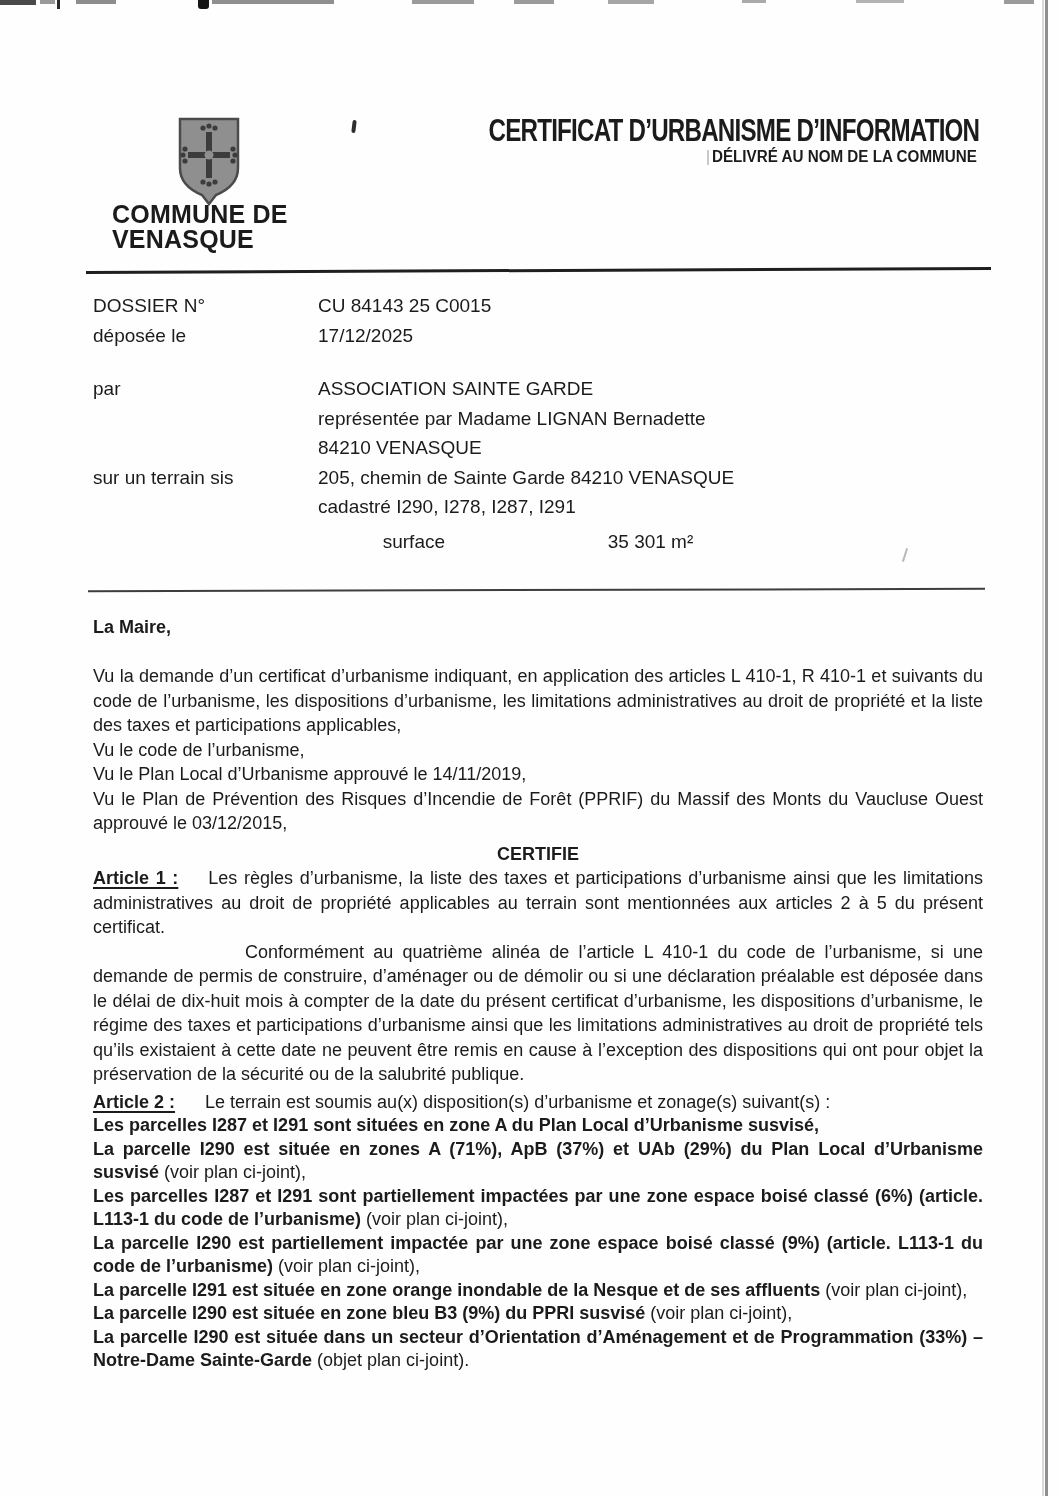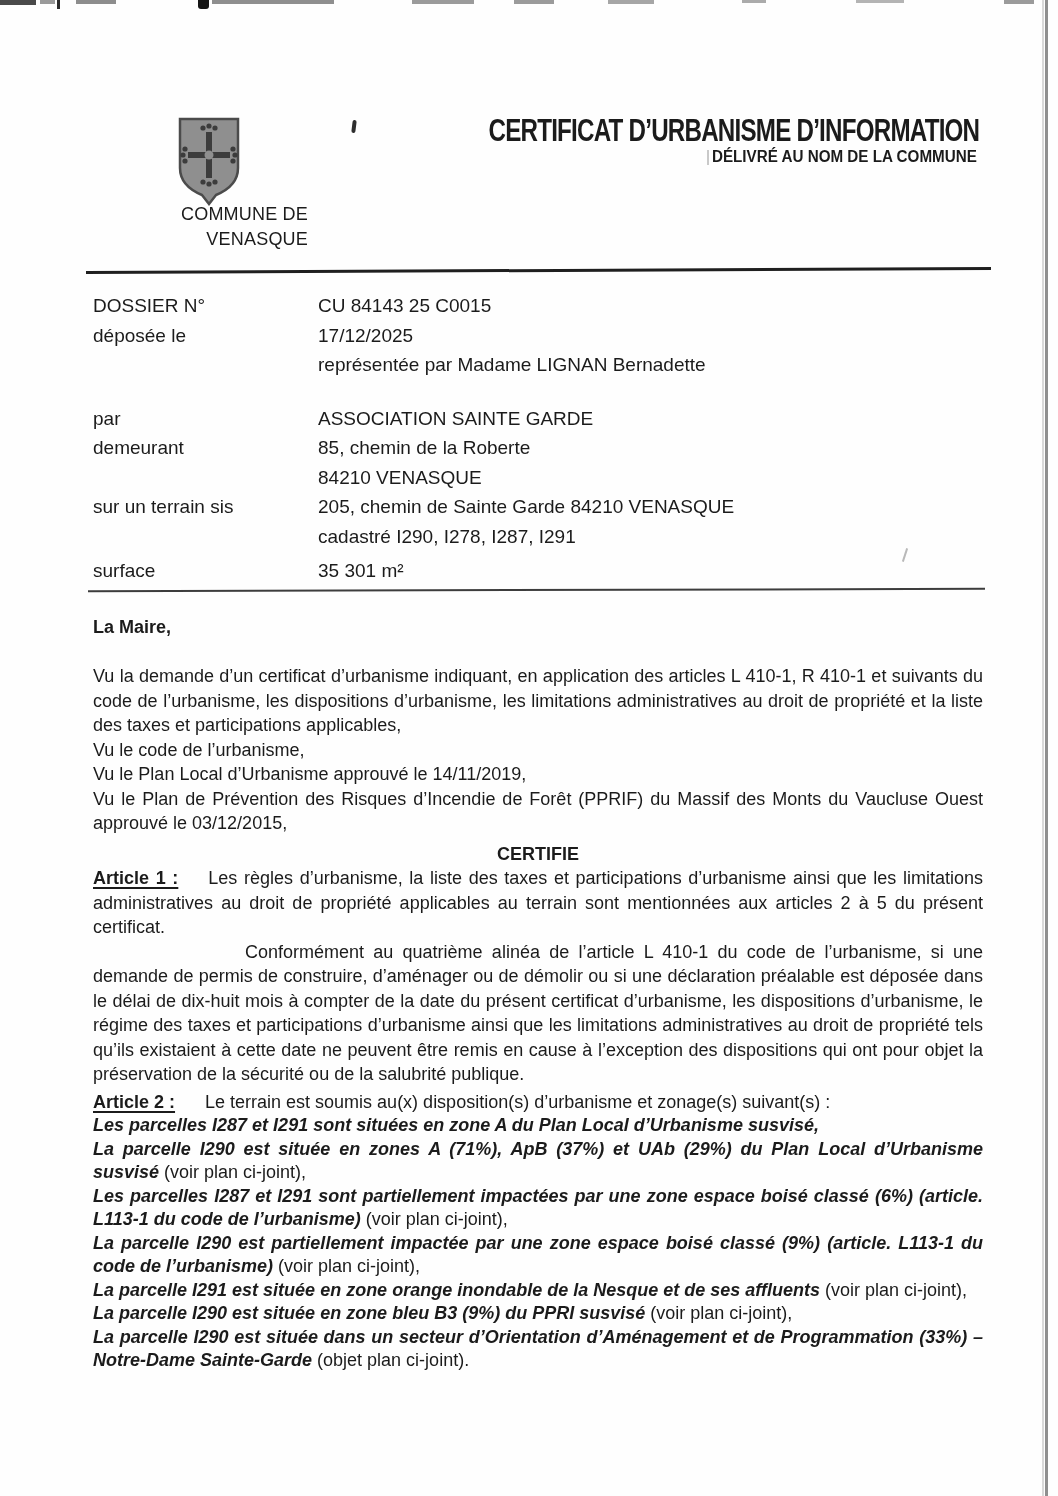--- a/index.html
+++ b/index.html
@@ -16,55 +16,55 @@
   .edge-light{left:1042px;top:0;width:2px;height:1496px;background:#d9d9d9;}
   .edge-dark{left:1045px;top:0;width:3px;height:1496px;background:#8f8f8f;}
   .rule{position:absolute;background:#222;}
   .rule-1{left:86px;top:269px;width:905px;height:3px;transform:rotate(-0.25deg);background:#1f1f1f;}
   .rule-2{left:88px;top:589px;width:897px;height:2px;transform:rotate(-0.15deg);background:#3d3d3d;}
 
   
   .crest{position:absolute;left:176px;top:116px;width:66px;height:90px;}
   .commune{
     position:absolute;left:112px;top:202px;width:196px;
-    text-align:right;font-weight:normal;font-size:18px;line-height:25px;letter-spacing:0.2px;
+    text-align:left;font-weight:bold;font-size:25px;line-height:25px;letter-spacing:0.2px;
   }
   .doc-title{
     position:absolute;right:79px;top:113px;
     font-size:31px;font-weight:bold;white-space:nowrap;
     letter-spacing:-1px;transform:scaleX(0.78);transform-origin:100% 0;
   }
   .doc-subtitle{
     position:absolute;right:81px;top:148px;
     font-size:16px;font-weight:bold;white-space:nowrap;
     transform:scaleX(0.95);transform-origin:100% 0;
   }
 
   
   .dossier{position:absolute;left:93px;top:288px;width:890px;font-size:19px;padding-top:7px;}
   .drow{display:flex;height:29.5px;align-items:flex-start;}
   .drow .lbl{width:225px;flex:none;}
   .drow .val{font-weight:normal;}
   .gap-lg{margin-top:24px;}
-  .gap-sm{margin-top:5px;}
+  .gap-sm{margin-top:5px;justify-content:center;}
 
   
   .body-text{
     position:absolute;left:93px;top:615px;width:890px;
     font-size:18px;line-height:24.5px;text-align:justify;
   }
   .body-text p{margin:0;}
   .salutation{font-weight:bold;margin-bottom:24.5px !important;}
   .certifie{text-align:center;font-weight:bold;margin-top:6px !important;}
   .art-head{font-weight:bold;text-decoration:underline;text-decoration-thickness:2px;text-underline-offset:3px;}
   .tab{display:inline-block;width:30px;}
   .indented{text-indent:152px;}
   .article2{margin-top:4px !important;line-height:23.5px;}
   .article2 p{margin:0;}
-  .zb{font-weight:bold;font-style:italic;}
+  .zb{font-weight:bold;}
 </style>
 </head>
 <body>
 
 <div class="page">
 
   <div class="art" style="left:0;top:0;width:36px;height:5px;background:#4a4a4a;"></div>
   <div class="art" style="left:40px;top:0;width:15px;height:4px;background:#9a9a9a;"></div>
   <div class="art" style="left:57px;top:0;width:3px;height:9px;background:#2b2b2b;"></div>
   <div class="art" style="left:76px;top:0;width:40px;height:4px;background:#8d8d8d;"></div>
@@ -122,31 +122,27 @@
 
   <div class="dossier">
     <div class="drow">
       <span class="lbl">DOSSIER N°</span>
       <span class="val">CU 84143 25 C0015</span>
     </div>
     <div class="drow">
       <span class="lbl">déposée le</span>
       <span class="val">17/12/2025</span>
     </div>
-    <div class="drow">
-      <span class="lbl"></span>
-      <span class="val">représentée par Madame LIGNAN Bernadette</span>
-    </div>
     <div class="drow gap-lg">
       <span class="lbl">par</span>
       <span class="val">ASSOCIATION SAINTE GARDE</span>
     </div>
     <div class="drow">
-      <span class="lbl">demeurant</span>
-      <span class="val">85, chemin de la Roberte</span>
+      <span class="lbl"></span>
+      <span class="val">représentée par Madame LIGNAN Bernadette</span>
     </div>
     <div class="drow">
       <span class="lbl"></span>
       <span class="val">84210 VENASQUE</span>
     </div>
     <div class="drow">
       <span class="lbl">sur un terrain sis</span>
       <span class="val">205, chemin de Sainte Garde 84210 VENASQUE</span>
     </div>
     <div class="drow">

